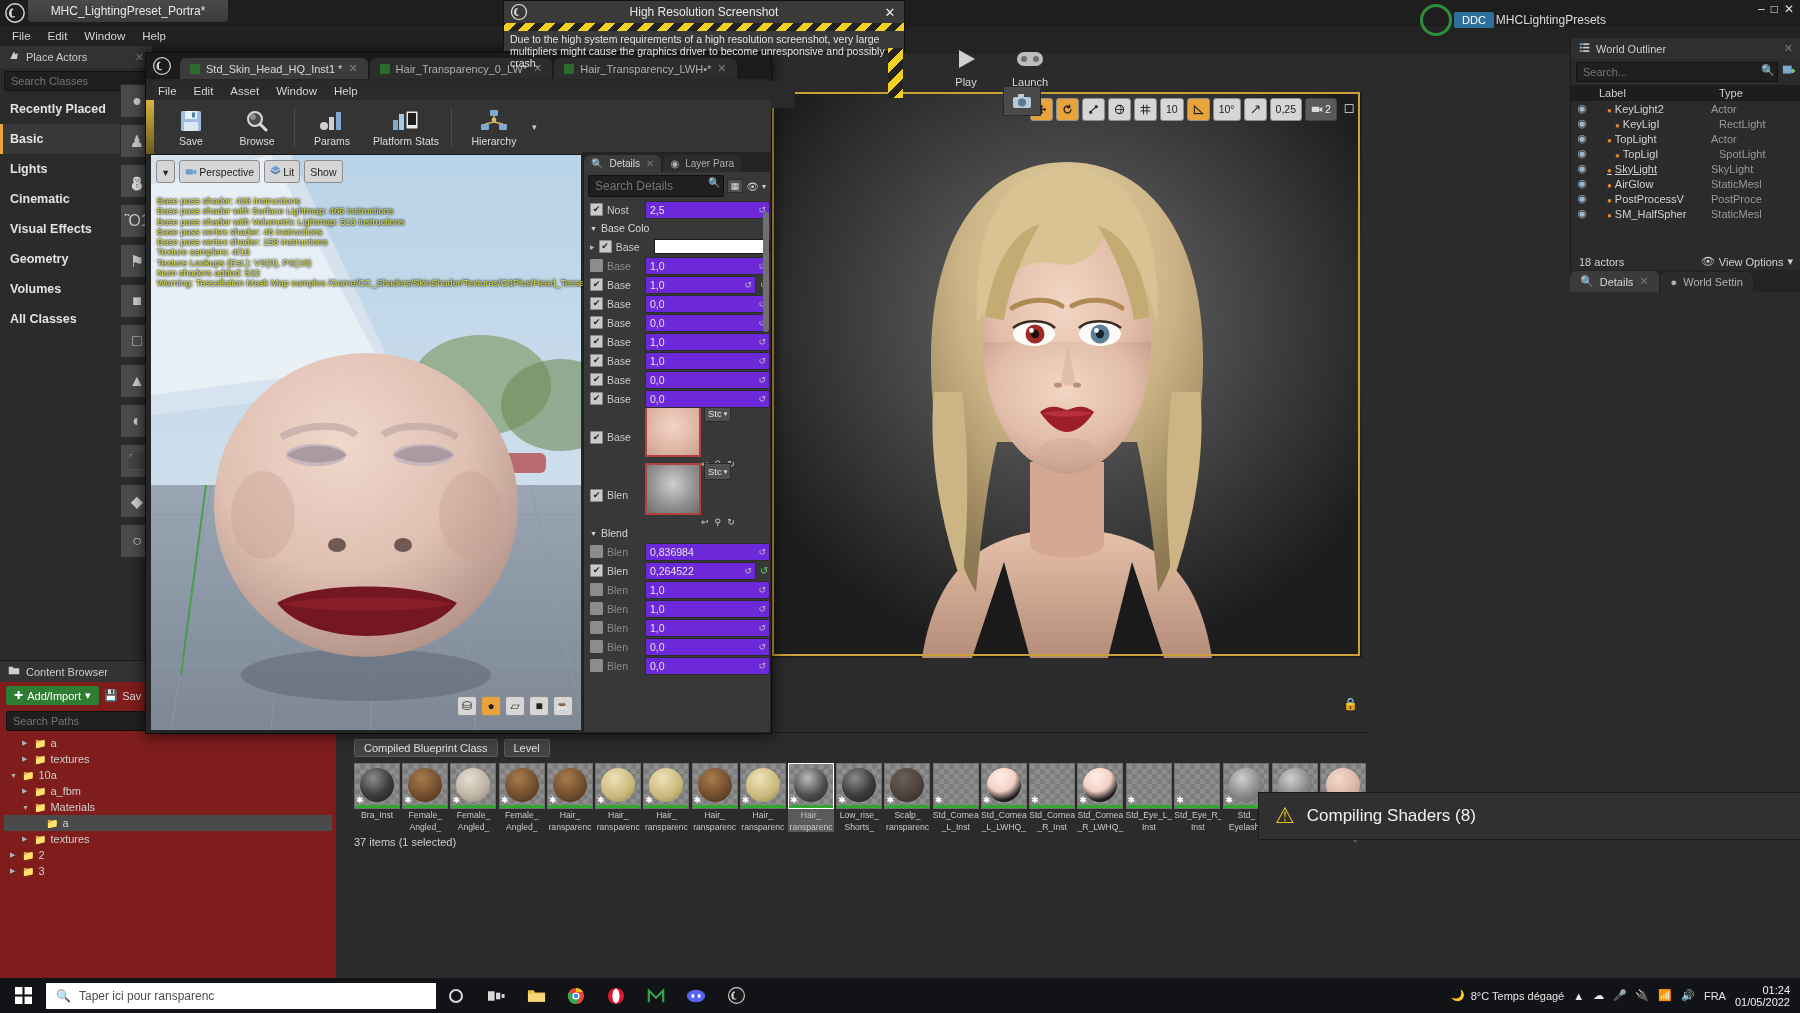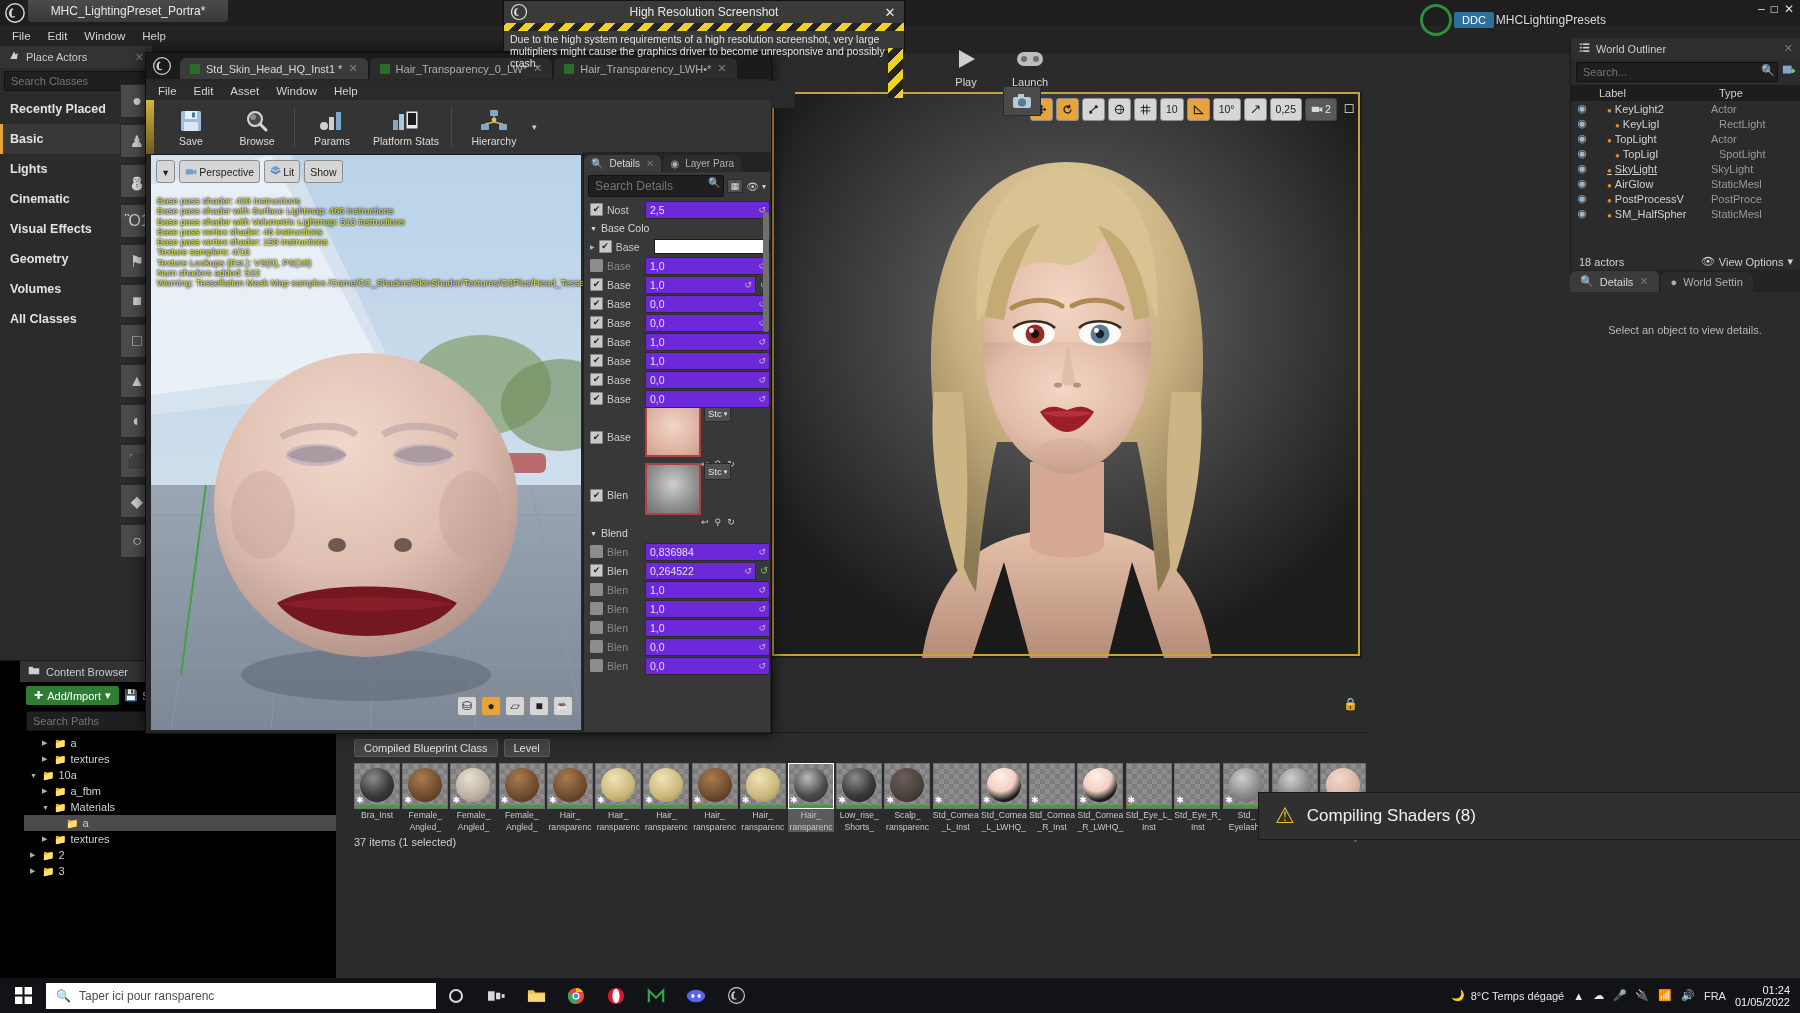--- a/index.html
+++ b/index.html
@@ -26,21 +26,21 @@
 
   
   #placeActors{left:0;top:46px;width:152px;height:720px;background:#2b2b2b;border-right:1px solid #1a1a1a;}
   .pa-cat{color:#e2e2e2;font-size:12.5px;font-weight:bold;padding:8px 10px;}
   .pa-cat.sel{background:#383838;border-left:3px solid #e8a33d;padding-left:7px;}
   #paGrid{left:120px;top:84px;width:38px;}
   .pa-thumb{width:32px;height:32px;background:#4b4b4b;border:1px solid #2a2a2a;margin-bottom:6px;
             display:flex;align-items:center;justify-content:center;color:#cfcfcf;font-size:16px;}
 
   
-  #cbPanel{left:0;top:660px;width:336px;height:318px;background:#000000;border-top:1px solid #1a1a1a;padding-left:20px;}
+  #cbPanel{left:0;top:660px;width:336px;height:318px;background:#7f1d1d;border-top:1px solid #1a1a1a;}
   #cbTree{font-size:11px;color:#cfcfcf;}
   .tree-row{padding:2px 4px;display:flex;align-items:center;gap:4px;white-space:nowrap;}
   .tree-row.sel{background:#4a4a4a;}
   .folder{color:#d6b35a;}
 
   
   #vpRight{left:772px;top:92px;width:590px;height:566px;overflow:hidden;background:#000;}
   #vpToolbarR{left:1030px;top:98px;height:22px;display:flex;gap:3px;align-items:center;}
   .vtb{background:#d6d6d6;border:1px solid #8d8d8d;border-radius:3px;color:#222;font-size:10.5px;
        padding:2px 5px;display:flex;align-items:center;gap:2px;height:17px;}
@@ -437,21 +437,20 @@
       <div class="tab">
         <span>🔍</span>
         <span>Details</span>
         <span style="color:#777;">✕</span>
       </div>
       <div class="tab inactive">
         <span>●</span>
         <span>World Settin</span>
       </div>
     </div>
-    <div style="color:#b9b9b9;font-size:11px;text-align:center;padding-top:32px;">Select an object to view details.</div>
   </div>
 
   <div class="abs" id="cbPanel">
     <div class="panelhdr">
       <span>
         <svg width="12" height="11" viewBox="0 0 16 14">
             <path d="M1 2h5l1.4 2H15v8H1Z" fill="#cfcfcf"></path>
           </svg>
       </span>
       <span>Content Browser</span>

